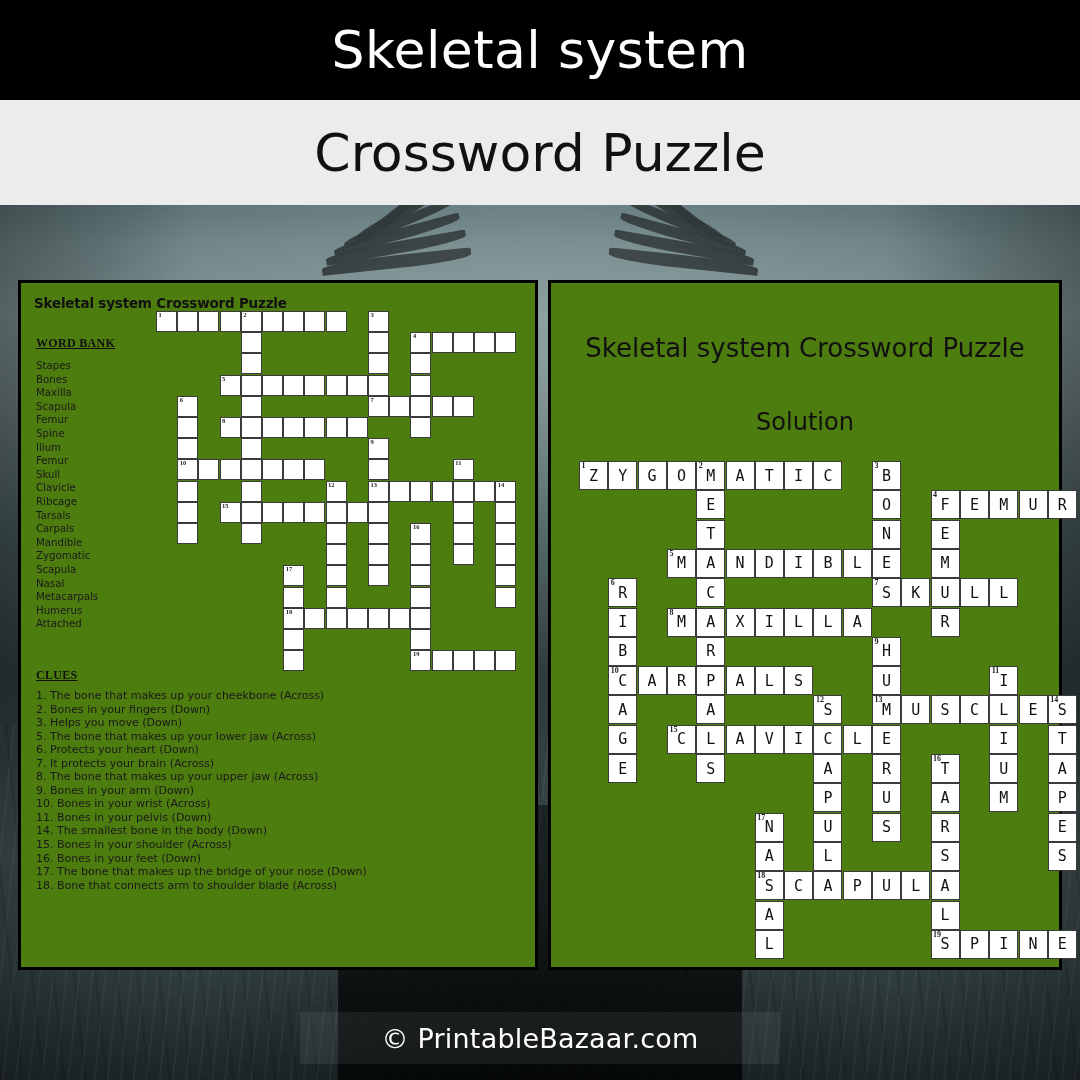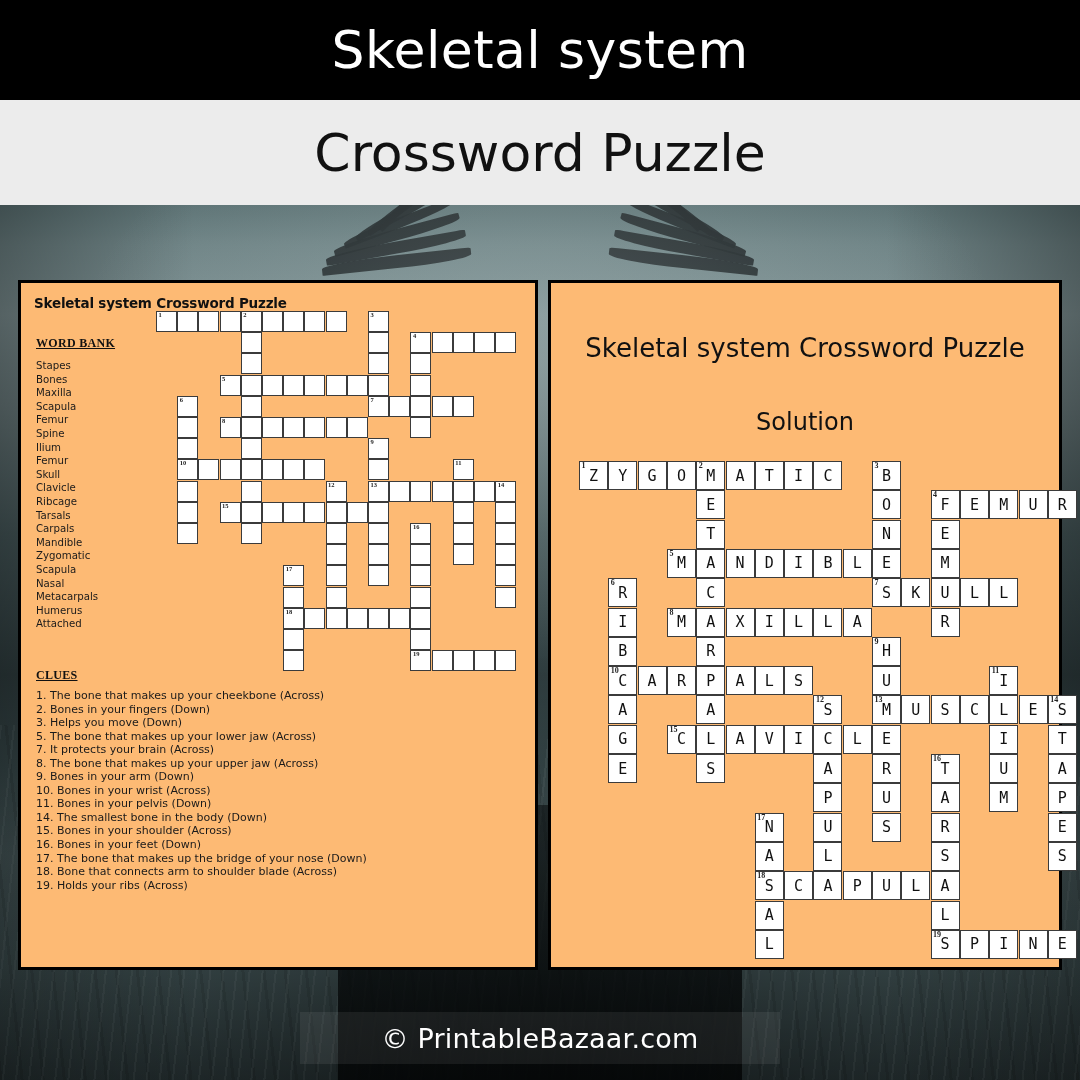--- a/index.html
+++ b/index.html
@@ -64,21 +64,21 @@
     position:absolute; left:0; top:100px; width:1080px; height:105px;
     background:#ececec; display:flex; align-items:center; justify-content:center;
   }
   #subtitle-banner .t {
     color:#111; font-size:52px; font-weight:400;
     font-family:"DejaVu Sans", sans-serif;
   }
 
   
   .sheet {
-    position:absolute; background:#fdba74; border:3px solid #000;
+    position:absolute; background:#4d7c0f; border:3px solid #000;
   }
   #sheet-puzzle   { left:18px;  top:280px; width:520px; height:690px; }
   #sheet-solution { left:548px; top:280px; width:514px; height:690px; }
 
   
   #puzzle-heading {
     position:absolute; left:13px; top:12px;
     font-family:"DejaVu Sans", sans-serif;
     font-size:13.5px; font-weight:700; color:#111; letter-spacing:-.2px;
   }
@@ -366,31 +366,31 @@
       <div class="cell" style="left: 318px; top: 339.2px;"></div>
       <div class="cell" style="left: 339.2px; top: 339.2px;"></div>
     </div>
 
   <div id="clues-title">CLUES</div>
   <div id="clues-list">
       <div>1. The bone that makes up your cheekbone (Across)</div>
       <div>2. Bones in your fingers (Down)</div>
       <div>3. Helps you move (Down)</div>
       <div>5. The bone that makes up your lower jaw (Across)</div>
+      <div>6. Protects your heart (Down)</div>
       <div>7. It protects your brain (Across)</div>
       <div>8. The bone that makes up your upper jaw (Across)</div>
       <div>9. Bones in your arm (Down)</div>
       <div>10. Bones in your wrist (Across)</div>
       <div>11. Bones in your pelvis (Down)</div>
       <div>14. The smallest bone in the body (Down)</div>
       <div>15. Bones in your shoulder (Across)</div>
       <div>16. Bones in your feet (Down)</div>
       <div>17. The bone that makes up the bridge of your nose (Down)</div>
       <div>18. Bone that connects arm to shoulder blade (Across)</div>
-      <div>19. Holds your ribs (Across)</div>
     </div>
 </div>
 
 <div class="sheet" id="sheet-solution">
   <div id="solution-heading">Skeletal system Crossword Puzzle</div>
   <div id="solution-label">Solution</div>
   <div class="grid" id="grid-solution" style="left: 28px; top: 178px;">
       <div class="cell" style="left: 0px; top: 0px;">
         <span class="num">1</span>
         <span class="ltr">Z</span>

